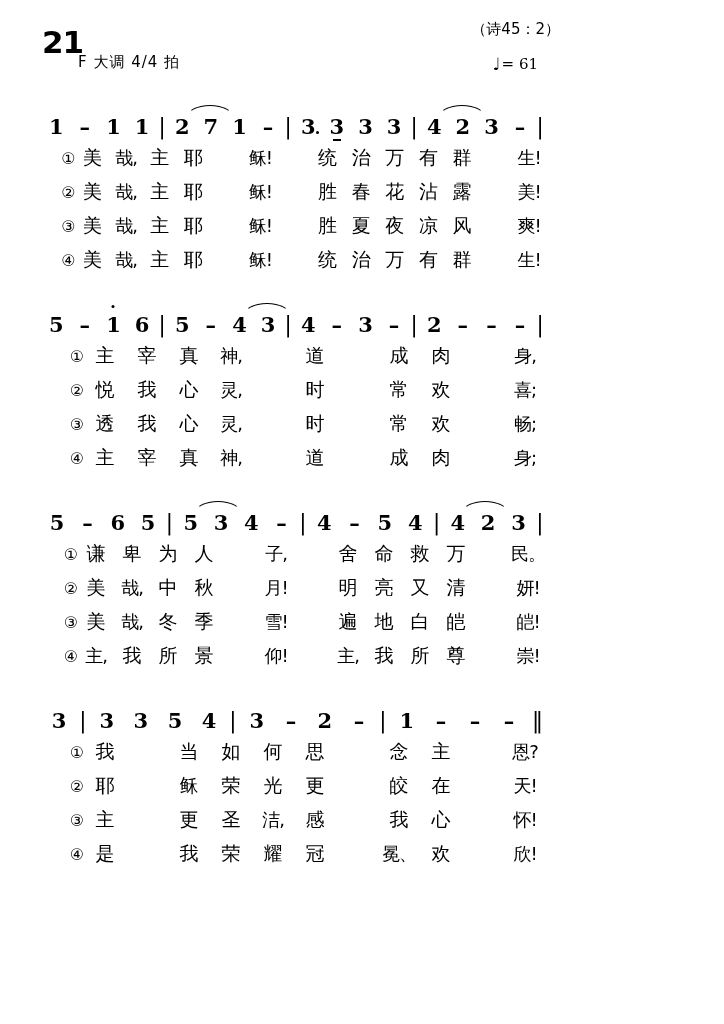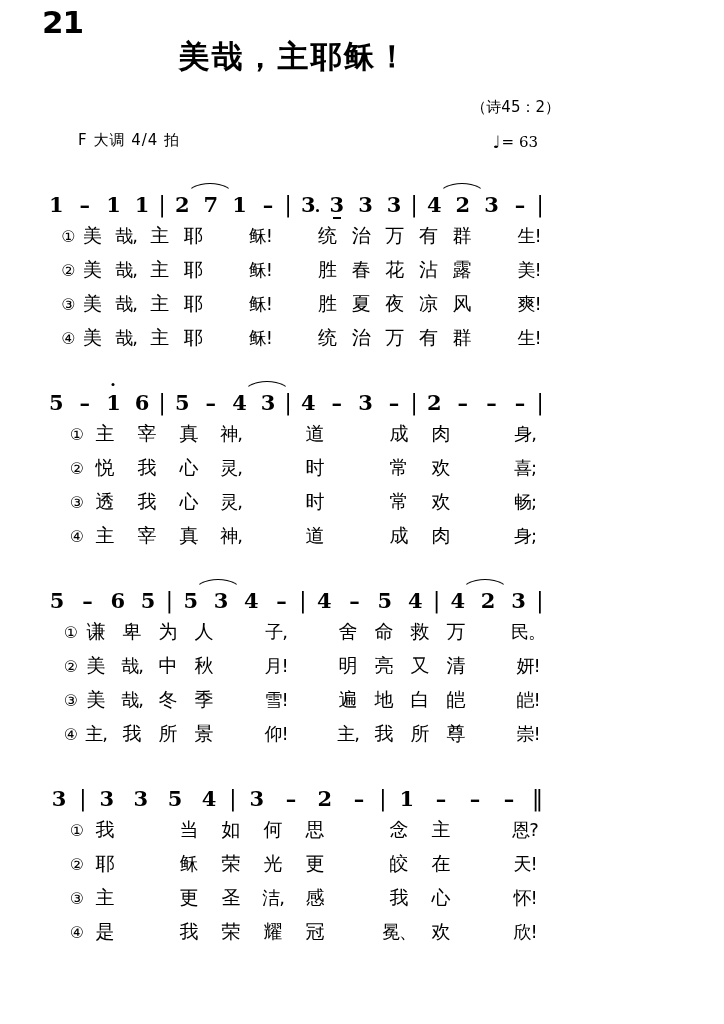--- a/index.html
+++ b/index.html
@@ -169,27 +169,26 @@
     font-size: 18px;
   }
 </style>
 </head>
 <body>
 
 <div class="page">
 
   <div class="hymn-number">21</div>
 
-  <div class="title">美哉，主耶稣！</div>
   <div class="subtitle">（诗45：2）</div>
 
   <div class="meta-row">
     <div class="key-sig">F 大调  4/4 拍</div>
     <div class="tempo">
-      <span class="note">♩</span><span>= 63</span>
+      <span class="note">♩</span><span>= 61</span>
     </div>
   </div>
 
   <div id="systems">
       <div class="system">
         <div class="staff">
           <div class="cell note"><span>1</span></div>
           <div class="cell note"><span>–</span></div>
           <div class="cell note"><span>1</span></div>
           <div class="cell note"><span>1</span></div>

